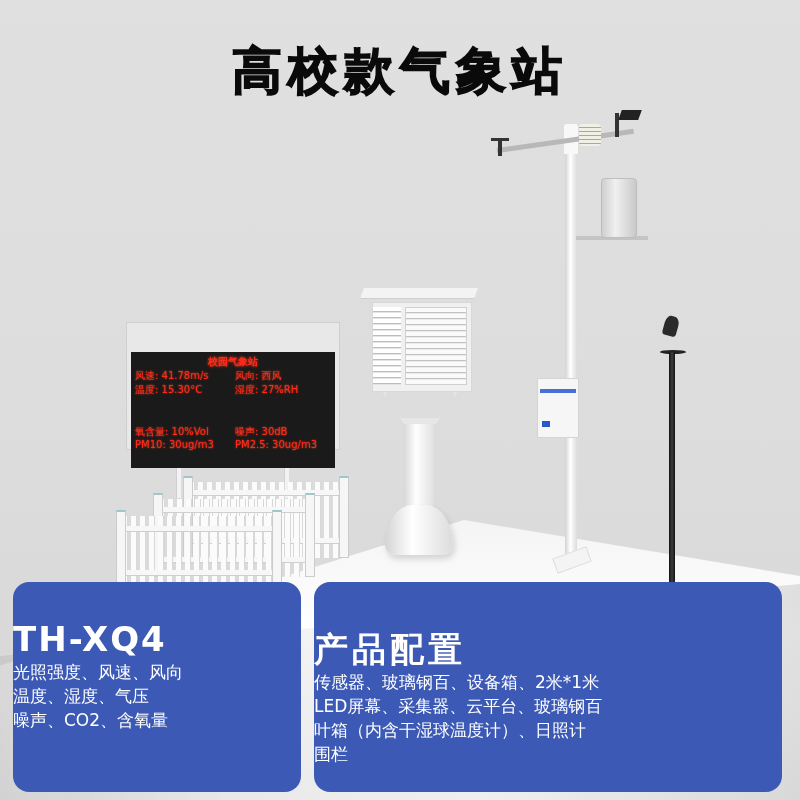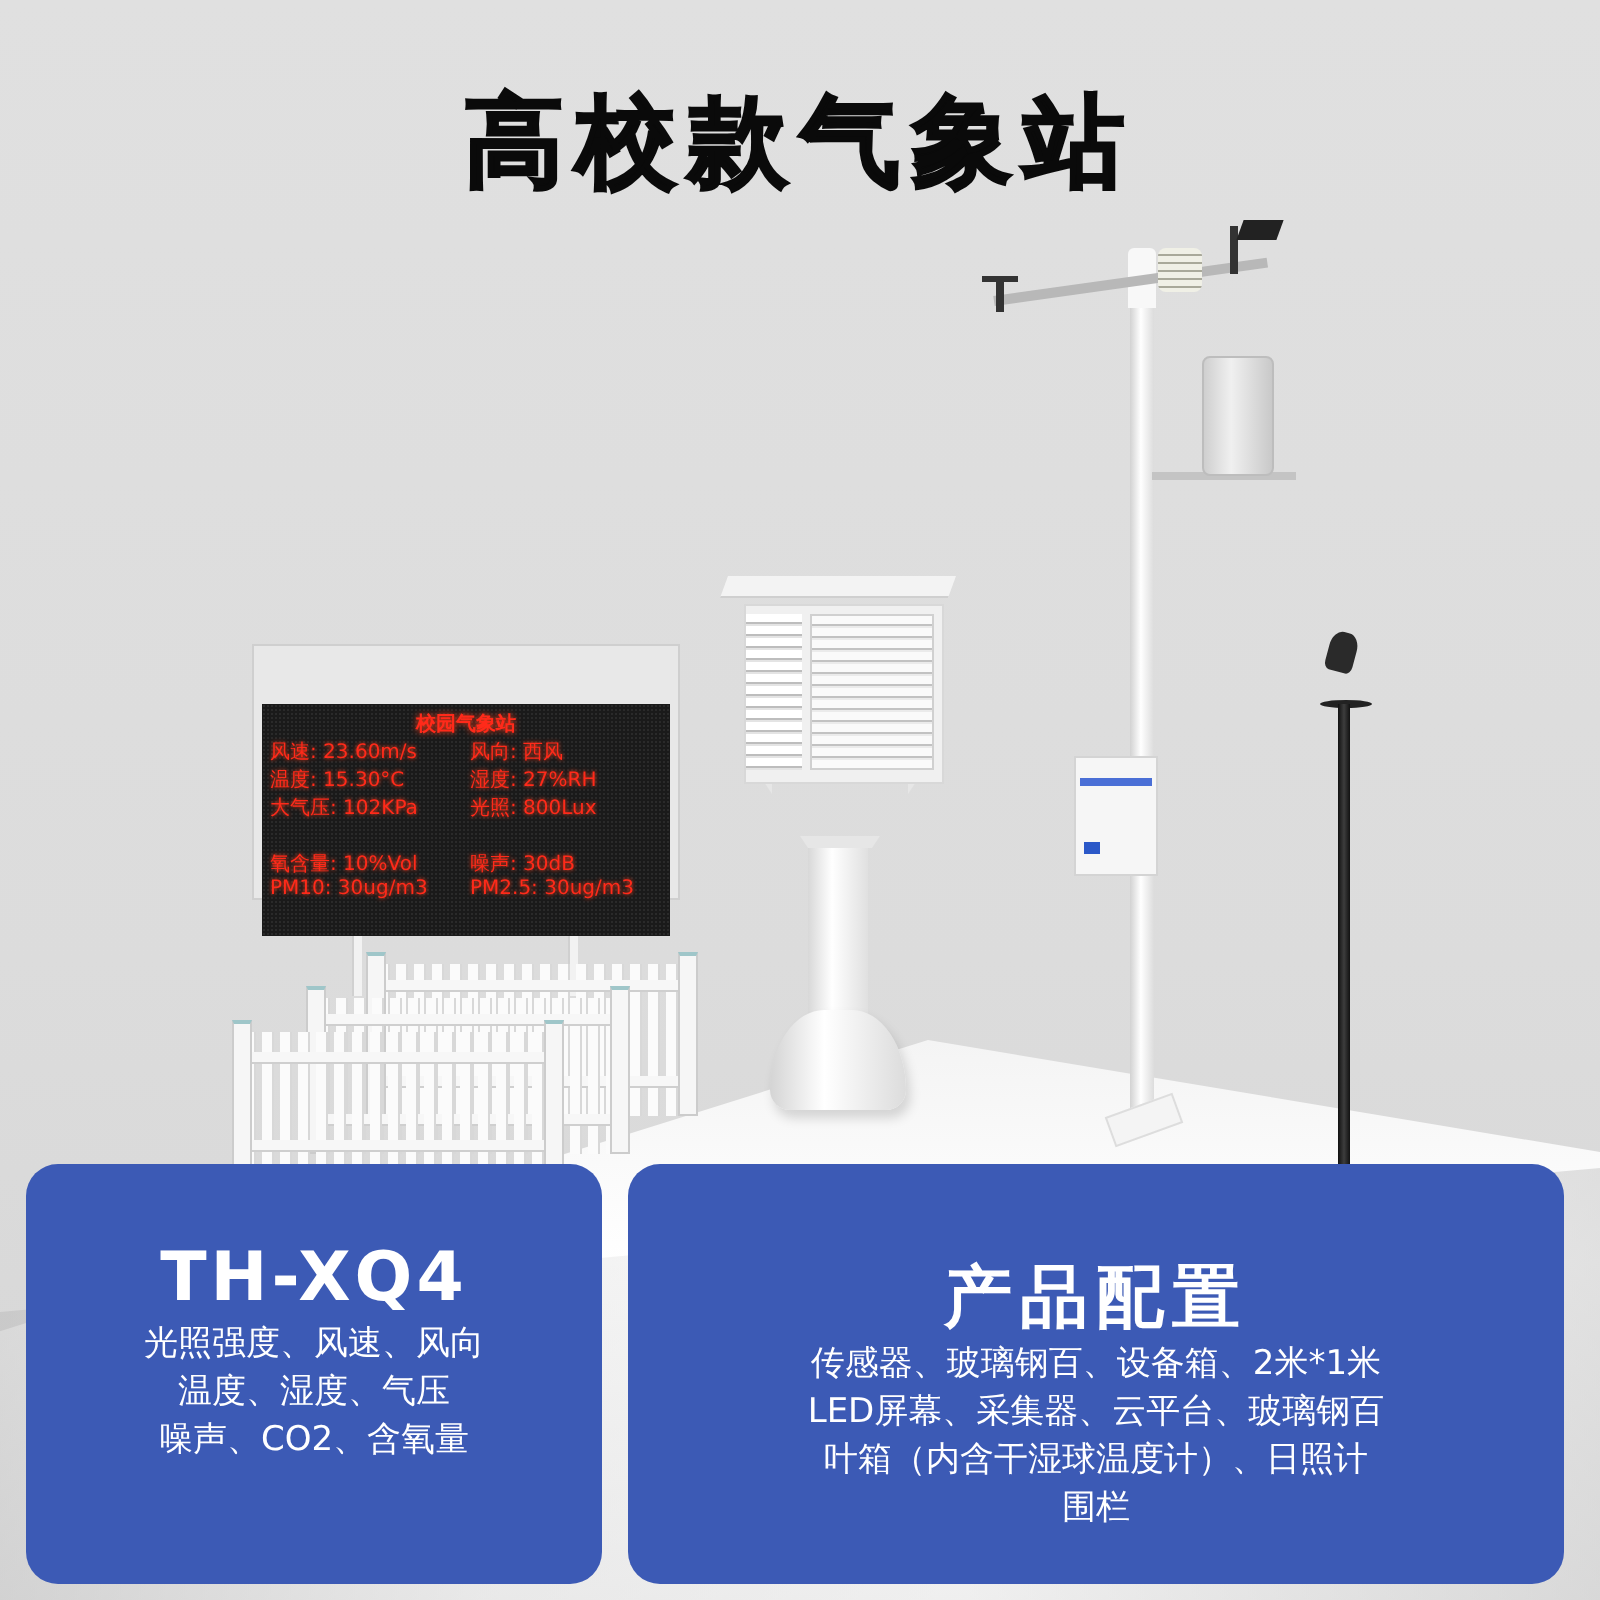--- a/index.html
+++ b/index.html
@@ -80,21 +80,21 @@
 
   
   .sun-pole { position:absolute; left:669px; top:352px; width:6px; height:232px;
               background:linear-gradient(90deg,#111,#3d3d3d 50%,#111); }
   .sun-head { position:absolute; left:664px; top:316px; width:14px; height:20px; background:#2a2a2a; border-radius:40% 40% 20% 20%;
               transform:rotate(15deg); }
   .sun-disc { position:absolute; left:660px; top:350px; width:26px; height:4px; background:#222; border-radius:50%; }
 
   
   .panel { position:absolute; top:582px; height:210px; background:#3c5ab5; border-radius:16px;
-           color:#ffffff; text-align:center; }
+           color:#ffffff; text-align:left; }
   .panel-left { left:13px; width:288px; }
   .panel-right { left:314px; width:468px; }
   .panel-head { font-weight:900; font-size:34px; letter-spacing:2px; margin-top:36px; height:42px; line-height:42px; }
   .panel-right .panel-head { margin-top:46px; letter-spacing:4px; }
   .panel-line { font-size:17px; line-height:24px; height:24px; white-space:nowrap; }
 </style>
 </head>
 <body>
 
 <div class="bg-wall"></div>
@@ -137,30 +137,26 @@
     <div class="louver-door"></div>
   </div>
 </div>
 
 <div class="led-leg" style="left:176px; top:448px; height:50px;"></div>
 <div class="led-leg" style="left:284px; top:448px; height:50px;"></div>
 <div class="led-frame">
   <div class="led">
     <div class="led-title">校园气象站</div>
     <div class="led-row" style="top:17px">
-      <span class="c1">风速: 23.60m/s</span>
+      <span class="c1">风速: 41.78m/s</span>
       <span class="c2">风向: 西风</span>
     </div>
     <div class="led-row" style="top:31px">
       <span class="c1">温度: 15.30°C</span>
       <span class="c2">湿度: 27%RH</span>
-    </div>
-    <div class="led-row" style="top:45px">
-      <span class="c1">大气压: 102KPa</span>
-      <span class="c2">光照: 800Lux</span>
     </div>
     <div class="led-row" style="top:73px">
       <span class="c1">氧含量: 10%Vol</span>
       <span class="c2">噪声: 30dB</span>
     </div>
     <div class="led-row" style="top:87px">
       <span class="c1">PM10: 30ug/m3</span>
       <span class="c2">PM2.5: 30ug/m3</span>
     </div>
   </div>

